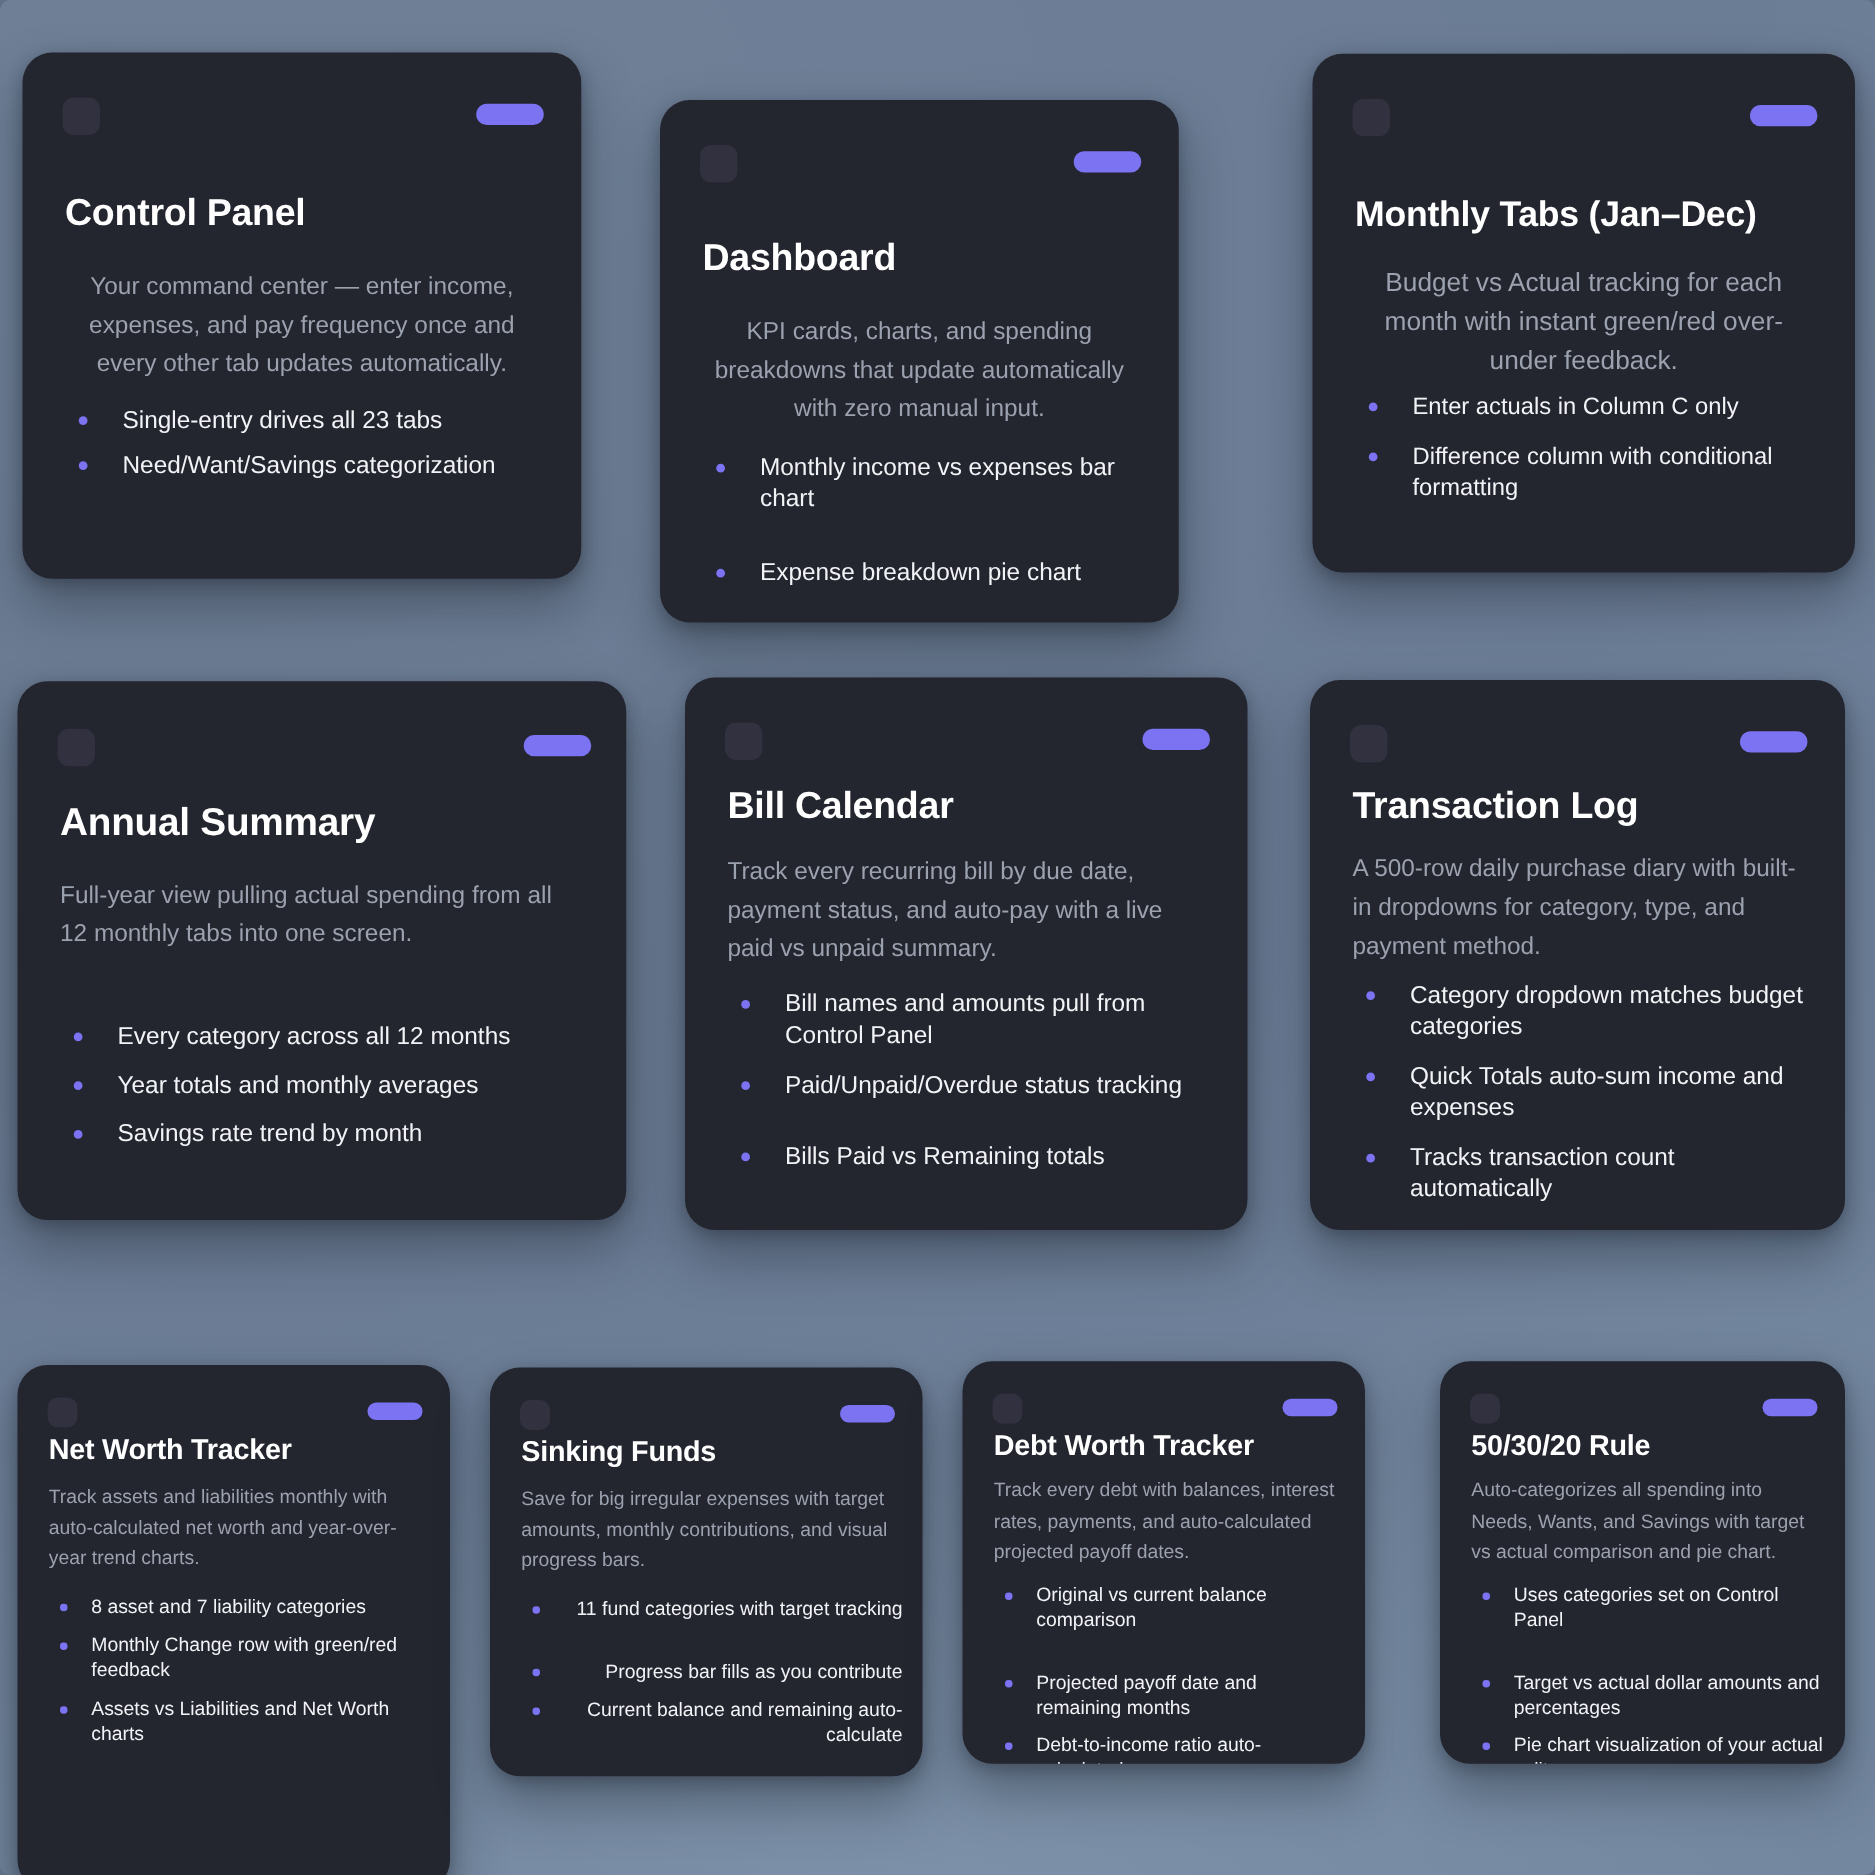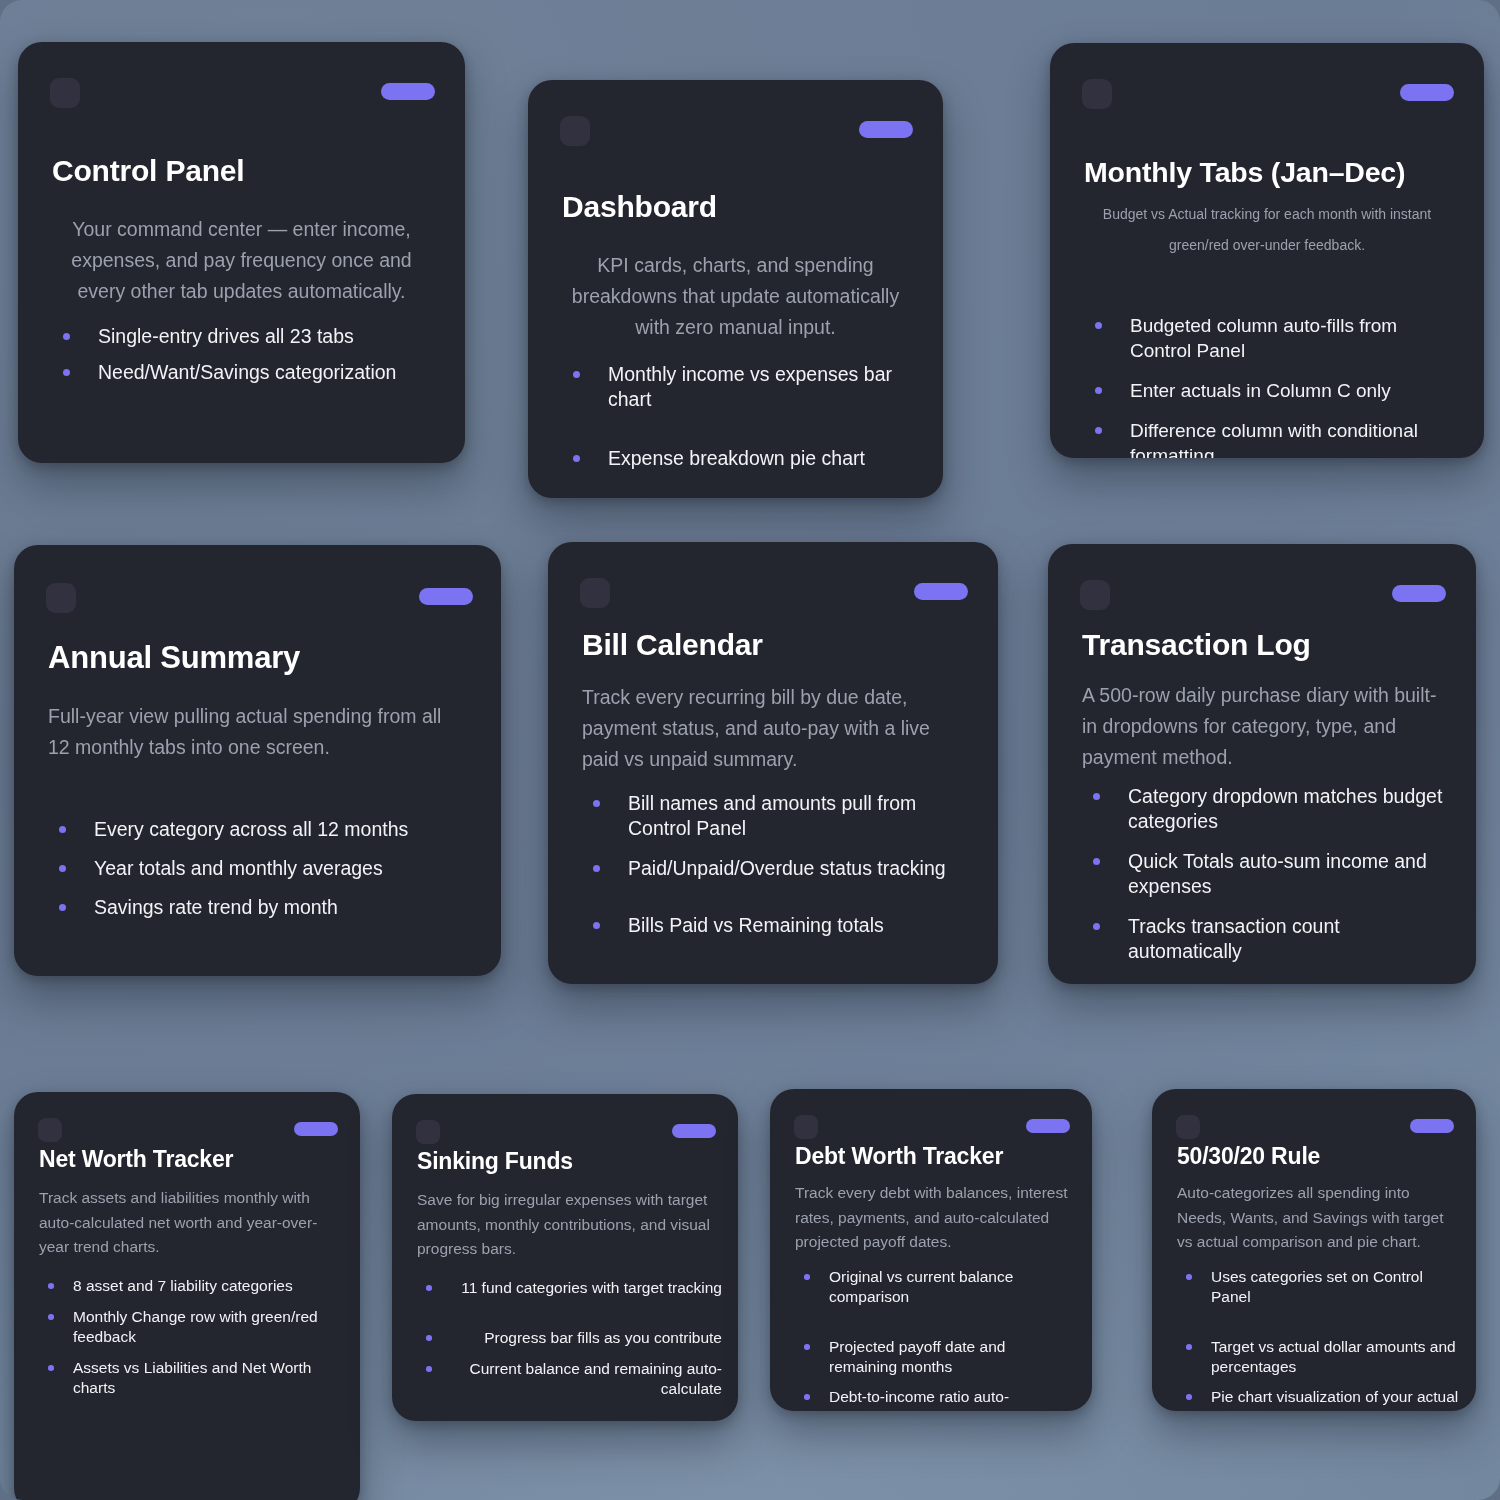--- a/index.html
+++ b/index.html
@@ -13,21 +13,21 @@
     overflow: hidden;
     font-family: "Liberation Sans", sans-serif;
   }
 
   
   #page {
     position: relative;
     width: 1500px;
     height: 1500px;
     box-sizing: border-box;
-    border-radius: 22px;
+    border-radius: 8px;
     overflow: hidden;
     background:
       radial-gradient(120% 95% at 18% 8%, #6f8097 0%, #6c7d95 38%, #6b7c95 62%, #73879f 100%),
       linear-gradient(160deg, #6d7e96 0%, #70839b 45%, #7789a1 100%);
   }
   
   #page::before {
     content: "";
     position: absolute;
     inset: 0;
@@ -103,21 +103,21 @@
   #card-monthly-tabs  { left: 1050px; width: 434px; top: 43px; height: 415px; }
 
   
   #card-dashboard .card-title     { top: 110px; }
   #card-dashboard .card-desc      { top: 170px; }
   #card-dashboard .feat-list      { top: 282px; }
   #card-dashboard .feat           { margin-bottom: 34px; }
   #card-dashboard .feat:last-child{ margin-bottom: 0; }
 
   #card-monthly-tabs .card-title  { top: 112px; font-size: 28.5px; }
-  #card-monthly-tabs .card-desc   { top: 156px; font-size: 14px; }
+  #card-monthly-tabs .card-desc   { top: 168px; font-size: 21px; }
   #card-monthly-tabs .feat-list   { top: 270px; }
   #card-monthly-tabs .feat        { font-size: 19px; margin-bottom: 15px; }
 
   
   .r2 { height: 430px; }
   .r2 .card-head { top: 36px; padding: 0 30px 0 32px; }
   .r2 .icon-box { width: 30px; height: 30px; }
   .r2 .pill { width: 54px; height: 17px; margin-top: 5px; }
   .r2 .card-title { position: absolute; left: 34px; right: 30px; font-size: 30px; line-height: 34px; margin: 0; }
   .r2 .card-desc { position: absolute; left: 34px; right: 34px; font-size: 19.5px; line-height: 31px; }
@@ -235,24 +235,20 @@
   <div class="card r1" id="card-monthly-tabs">
     <div class="card-head">
       <span class="icon-box"></span>
       <span class="pill"></span>
     </div>
     <h2 class="card-title">Monthly Tabs (Jan–Dec)</h2>
     <p class="card-desc">Budget vs Actual tracking for each month with instant green/red over-under feedback.</p>
     <ul class="feat-list">
       <li class="feat">
           <span class="dot"></span>
-          <span class="txt">Budgeted column auto-fills from Control Panel</span>
-        </li>
-      <li class="feat">
-          <span class="dot"></span>
           <span class="txt">Enter actuals in Column C only</span>
         </li>
       <li class="feat">
           <span class="dot"></span>
           <span class="txt">Difference column with conditional formatting</span>
         </li>
     </ul>
   </div>
 
   <div class="card r2" id="card-annual-summary">

